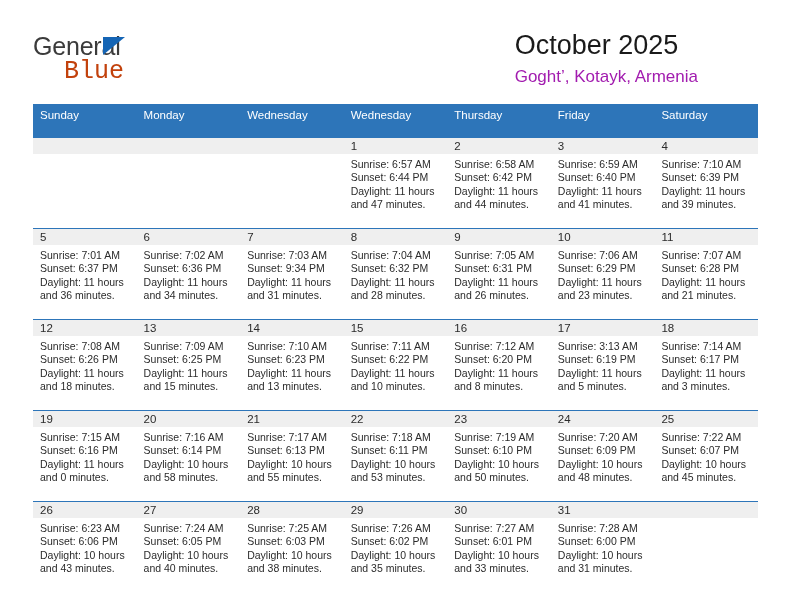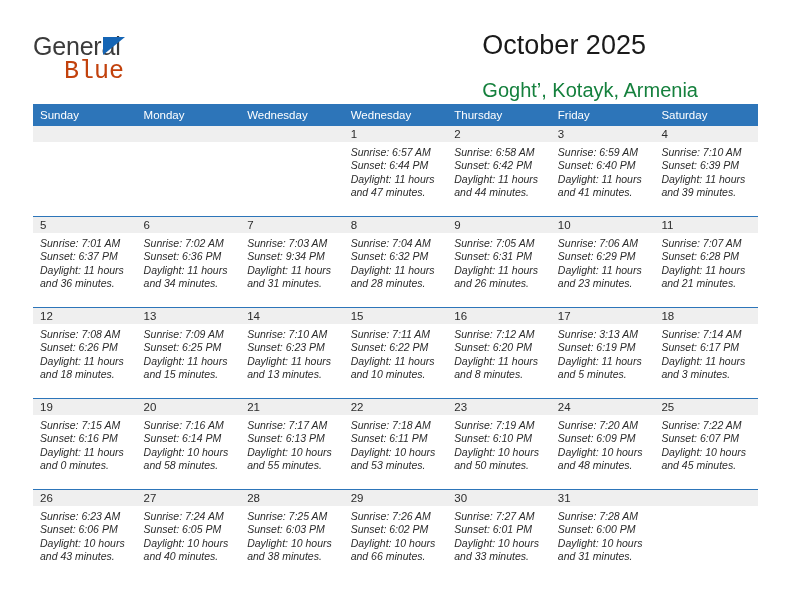--- a/index.html
+++ b/index.html
@@ -71,44 +71,44 @@
     text-align: left;
   }
   .cal-title {
     font-size: 27px;
     color: #1a1a1a;
     font-weight: 400;
     line-height: 34px;
     white-space: nowrap;
   }
   .cal-sub {
-    font-size: 20px;
-    color: #15803d;
+    font-size: 17px;
+    color: #a21caf;
     font-weight: 400;
     line-height: 22px;
-    margin-top: 17px;
+    margin-top: 4px;
     white-space: nowrap;
   }
 
   
   .cal {
     position: absolute;
     left: 33px;
     top: 104px;
     width: 725px;
     border-collapse: collapse;
     table-layout: fixed;
   }
   .cal th {
     background: #2d75b9;
     color: #ffffff;
     font-size: 11.5px;
     font-weight: 400;
     text-align: left;
-    padding: 4px 0 4px 7px;
+    padding: 4px 0 16px 7px;
     height: 14px;
     line-height: 14px;
   }
   .cal td {
     vertical-align: top;
     padding: 0;
     border-top: 1px solid #2d75b9;
     height: 90px;
   }
   .cal tr.week-row td {
@@ -131,21 +131,20 @@
     color: #2b2b2b;
   }
   .daycell.empty .daynum-band {
     background: #efefef;
   }
   .info {
     padding: 4px 6px 0 7px;
     font-size: 10.5px;
     line-height: 13.4px;
     color: #2b2b2b;
-    font-style: italic;
   }
   .info div {
     white-space: nowrap;
   }
 </style>
 </head>
 <body>
 
 <div class="page">
 
@@ -518,21 +517,21 @@
               </div>
             </div>
           </td>
           <td>
             <div class="daycell">
               <div class="daynum-band">29</div>
               <div class="info">
                 <div>Sunrise: 7:26 AM</div>
                 <div>Sunset: 6:02 PM</div>
                 <div>Daylight: 10 hours</div>
-                <div>and 66 minutes.</div>
+                <div>and 35 minutes.</div>
               </div>
             </div>
           </td>
           <td>
             <div class="daycell">
               <div class="daynum-band">30</div>
               <div class="info">
                 <div>Sunrise: 7:27 AM</div>
                 <div>Sunset: 6:01 PM</div>
                 <div>Daylight: 10 hours</div>

